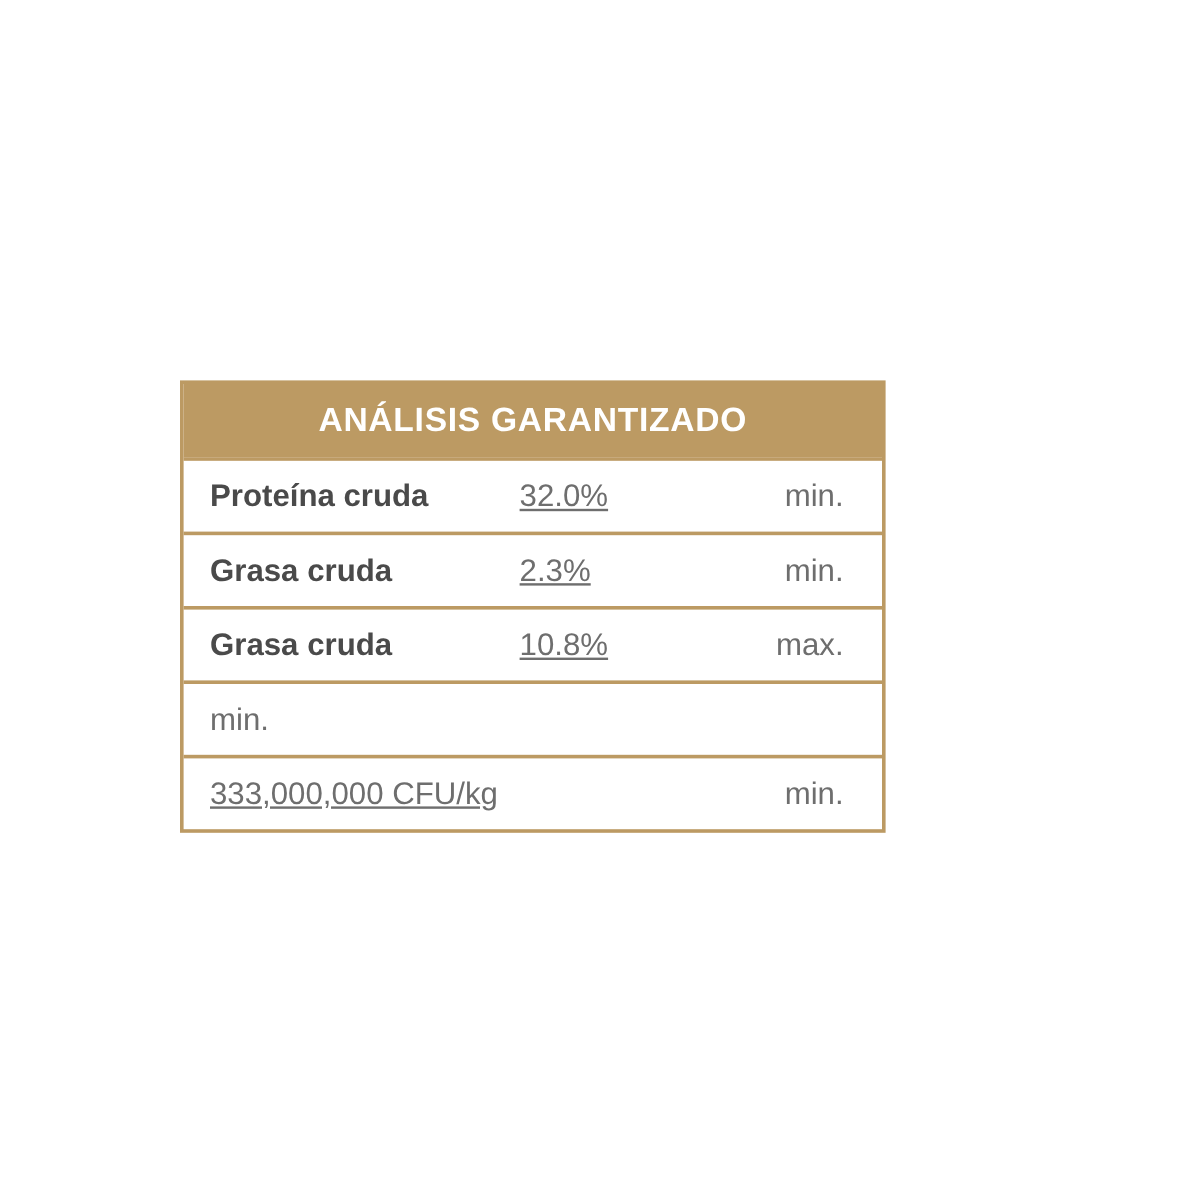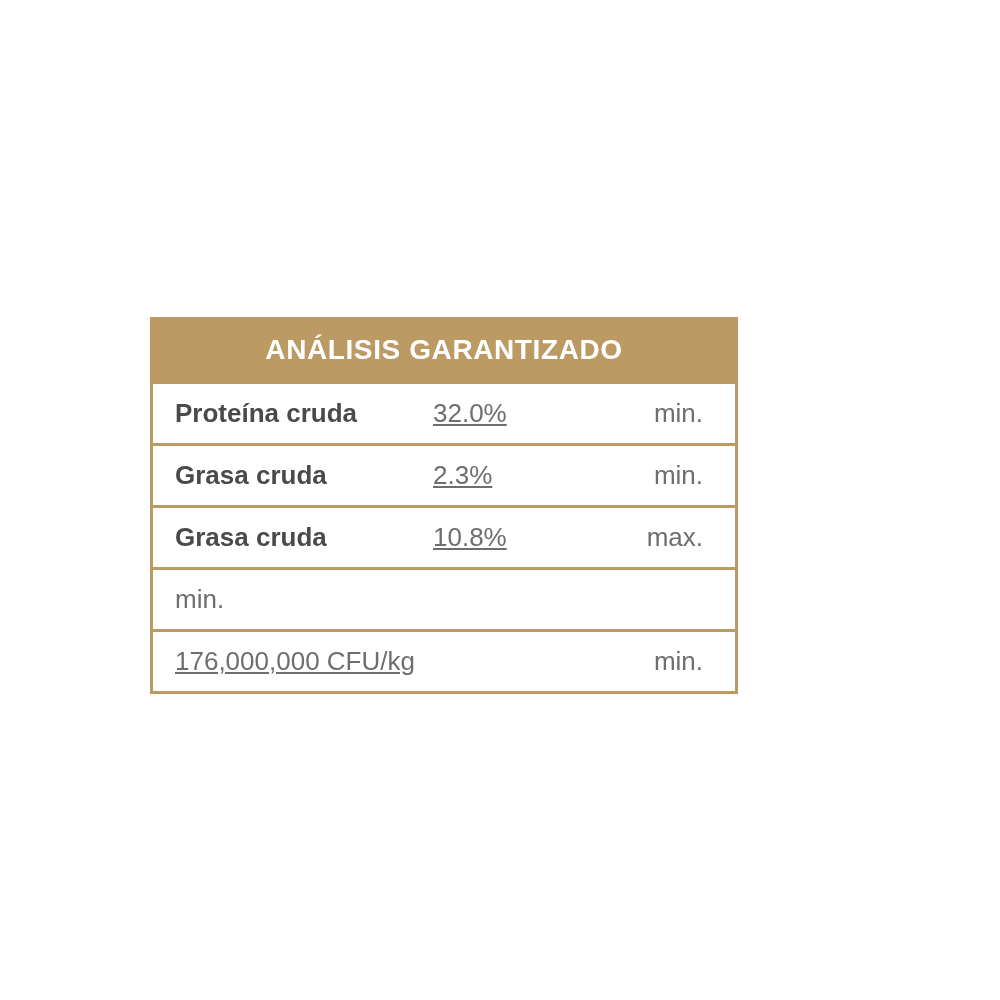--- a/index.html
+++ b/index.html
@@ -97,17 +97,17 @@
     <span class="ga-nutrient">Grasa cruda</span>
     <span class="ga-value">10.8%</span>
     <span class="ga-qualifier">max.</span>
   </div>
 
   <div class="ga-row">
     <span class="ga-qualifier">min.</span>
   </div>
 
   <div class="ga-row">
-    <span class="ga-value">176,000,000 CFU/kg</span>
+    <span class="ga-value">333,000,000 CFU/kg</span>
     <span class="ga-qualifier">min.</span>
   </div>
 
 </div>
 
 </body></html>

